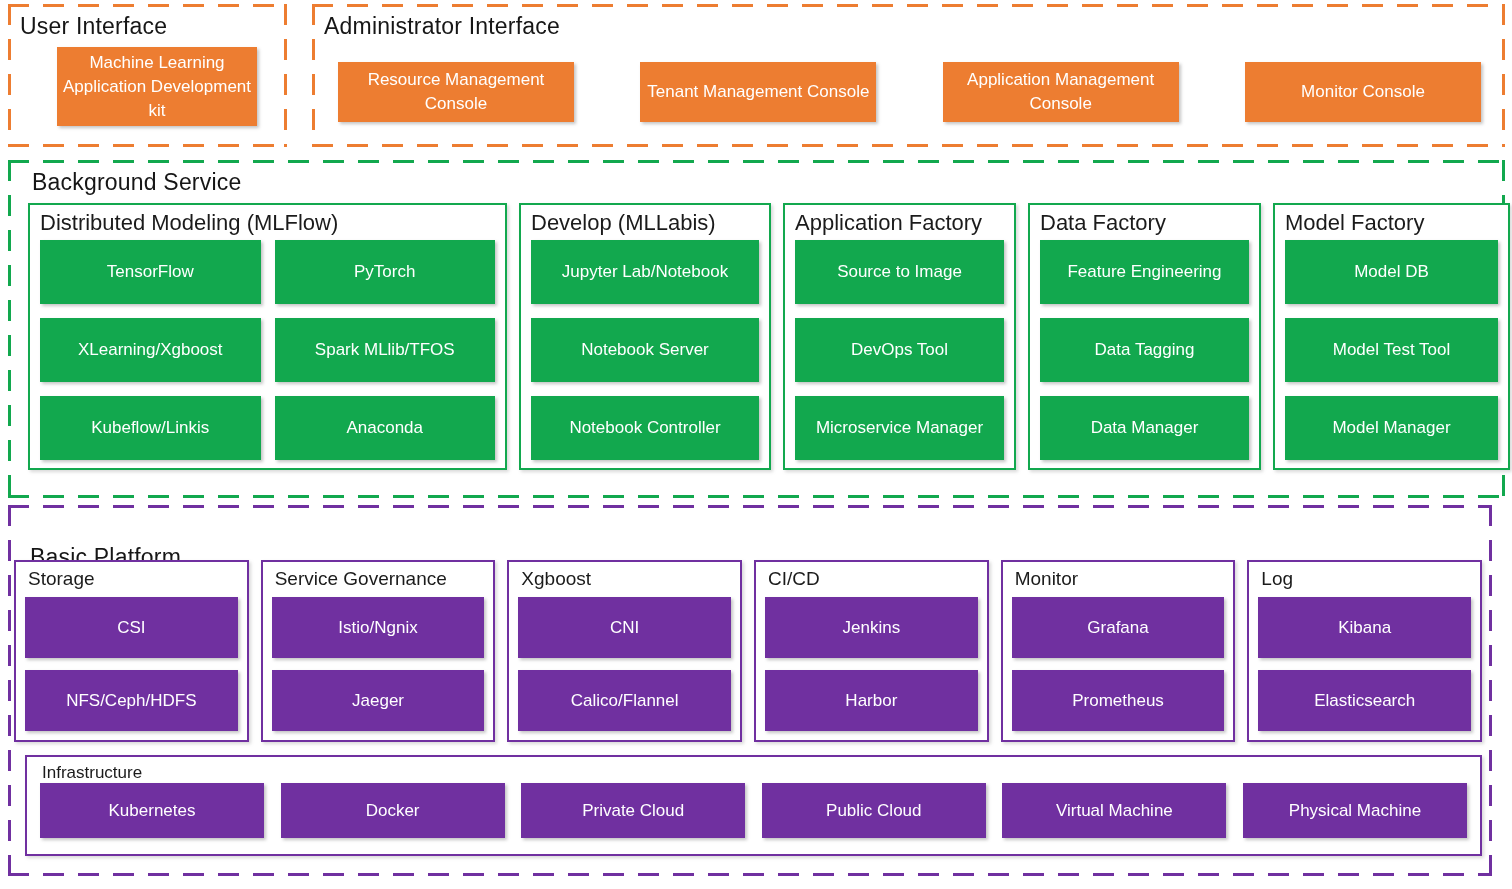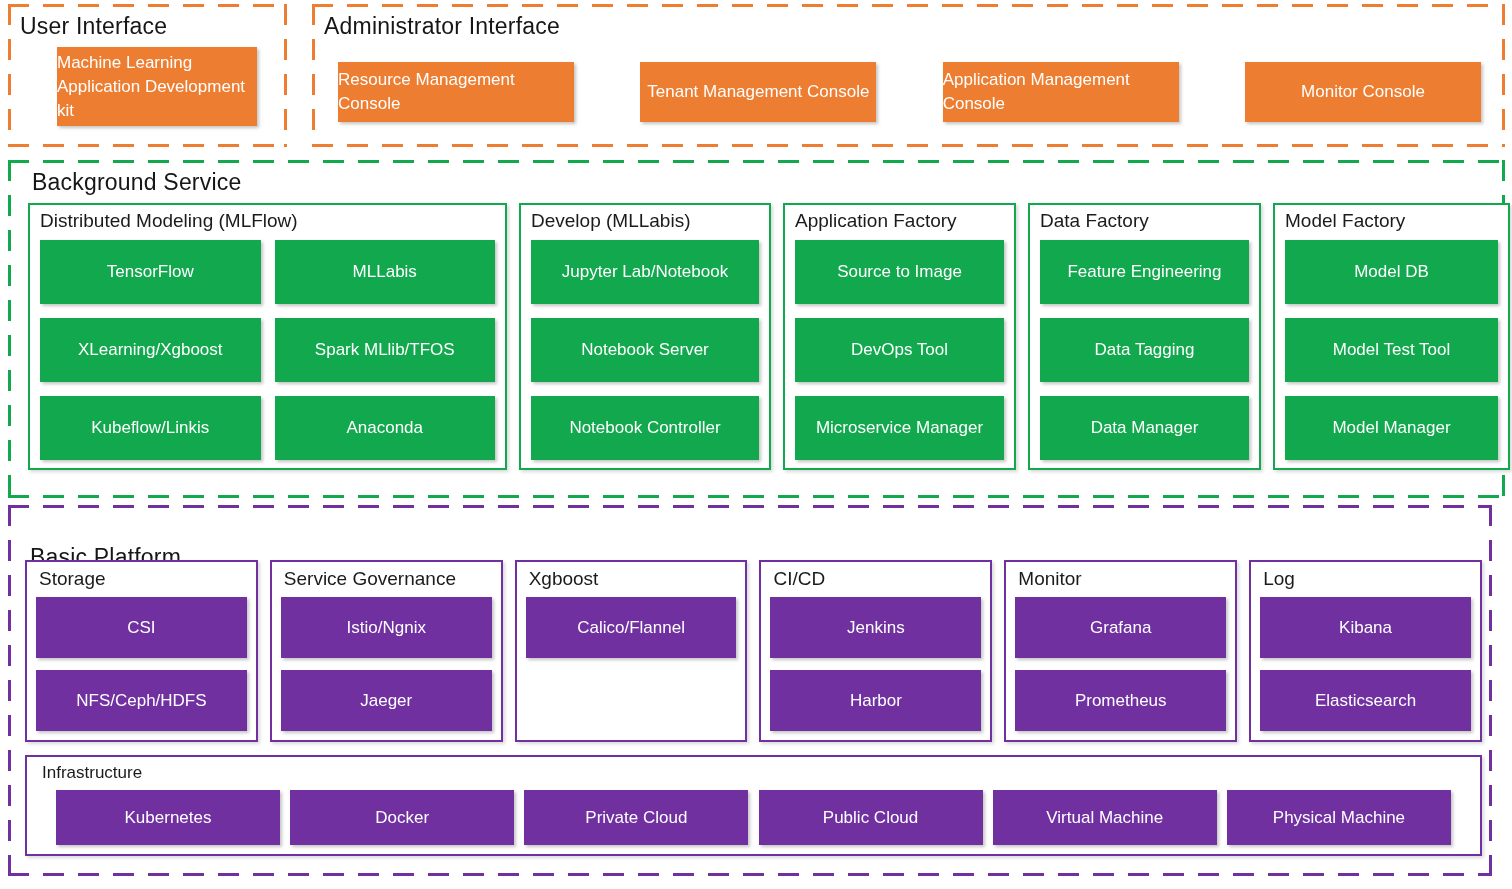--- a/index.html
+++ b/index.html
@@ -35,20 +35,21 @@
   .panel-title {
     font-size: 23px;
     color: #161616;
     letter-spacing: 0.2px;
   }
 
   .chip {
     display: flex;
     align-items: center;
     justify-content: center;
+    text-align: center;
     color: #ffffff;
     font-size: 17px;
     line-height: 24px;
     box-shadow: 2px 2px 3px rgba(110,110,110,0.40);
   }
   .chip.orange { background: #ED7D31; }
   .chip.green  { background: #12A84E; }
   .chip.purple { background: #7030A0; }
 
   
@@ -69,60 +70,60 @@
     position: absolute; left: 20px; top: 43px;
     display: flex; gap: 12px;
   }
   .svc-col {
     border: 2px solid #12A84E;
     background: #ffffff;
     height: 267px;
     box-shadow: 2px 2px 3px rgba(150,150,150,0.35);
   }
   .col-title {
-    font-size: 19px;
+    font-size: 22px;
     padding: 5px 0 0 10px;
     height: 35px;
     white-space: nowrap;
     overflow: hidden;
   }
   .col-items {
     display: grid;
     grid-auto-rows: 64px;
     row-gap: 14px;
     padding: 0 10px;
   }
   .two-col { grid-template-columns: 1fr 1fr; column-gap: 14px; border-radius: 15px; }
 
   
   .basic-platform { left: 8px; top: 505px; width: 1484px; height: 371px; }
   .basic-platform .panel-title { padding: 7px 0 0 22px; margin-top: 32px; }
   .bp-cols {
-    position: absolute; left: 17px; right: 10px; top: 55px;
+    position: absolute; left: 6px; right: 10px; top: 55px;
     display: flex; gap: 12px;
   }
   .bp-col {
     flex: 1;
     border: 2px solid #7030A0;
     background: #ffffff;
     height: 182px;
     box-shadow: 2px 2px 3px rgba(150,150,150,0.35);
   }
   .bp-col .col-items { grid-auto-rows: 61px; row-gap: 12px; padding: 0 9px; }
   .bp-col .col-title { font-size: 19px; padding: 6px 0 0 12px; height: 35px; }
   .infra {
     position: absolute; left: 17px; right: 10px; top: 250px; height: 101px;
     border: 2px solid #7030A0;
     background: #ffffff;
     box-shadow: 2px 2px 3px rgba(150,150,150,0.35);
   }
   .infra-title { font-size: 17px; padding: 6px 0 0 15px; }
   .infra-items {
     display: flex; justify-content: space-between;
-    padding: 0 29px; margin-top: 7px;
+    padding: 0 13px; margin-top: 0;
   }
   .infra-items .chip { width: 224px; height: 55px; }
 </style>
 </head>
 <body>
 
 <div class="canvas">
 
   <section class="dash dash-orange ui-panel">
     <div class="panel-title">User Interface</div>
@@ -140,21 +141,21 @@
   </section>
 
   <section class="dash dash-green bg-service">
     <div class="panel-title">Background Service</div>
     <div class="svc-cols">
 
       <div class="svc-col" style="width:479px">
         <div class="col-title">Distributed Modeling (MLFlow)</div>
         <div class="col-items two-col">
           <div class="chip green">TensorFlow</div>
-          <div class="chip green">MLLabis</div>
+          <div class="chip green">PyTorch</div>
           <div class="chip green">XLearning/Xgboost</div>
           <div class="chip green">Spark MLlib/TFOS</div>
           <div class="chip green">Kubeflow/Linkis</div>
           <div class="chip green">Anaconda</div>
         </div>
       </div>
 
       <div class="svc-col" style="width:252px">
         <div class="col-title">Develop (MLLabis)</div>
         <div class="col-items">
@@ -211,20 +212,21 @@
         <div class="col-title">Service Governance</div>
         <div class="col-items">
           <div class="chip purple">Istio/Ngnix</div>
           <div class="chip purple">Jaeger</div>
         </div>
       </div>
 
       <div class="bp-col">
         <div class="col-title">Xgboost</div>
         <div class="col-items">
+          <div class="chip purple">CNI</div>
           <div class="chip purple">Calico/Flannel</div>
         </div>
       </div>
 
       <div class="bp-col">
         <div class="col-title">CI/CD</div>
         <div class="col-items">
           <div class="chip purple">Jenkins</div>
           <div class="chip purple">Harbor</div>
         </div>

